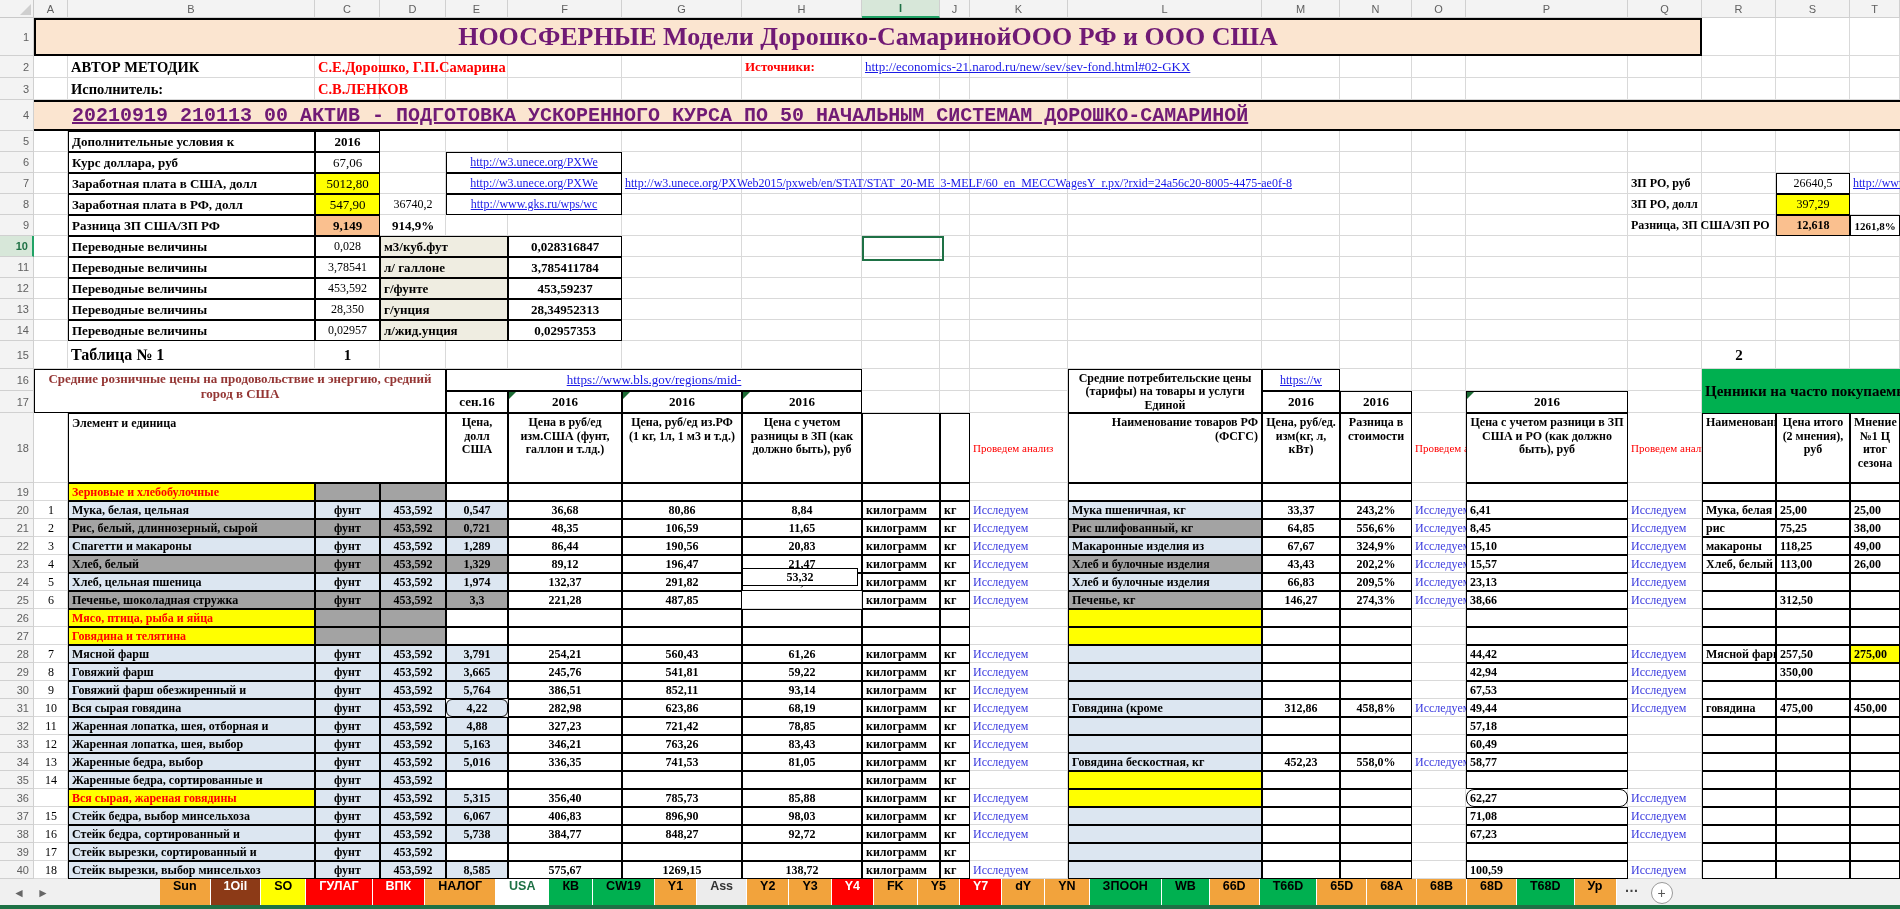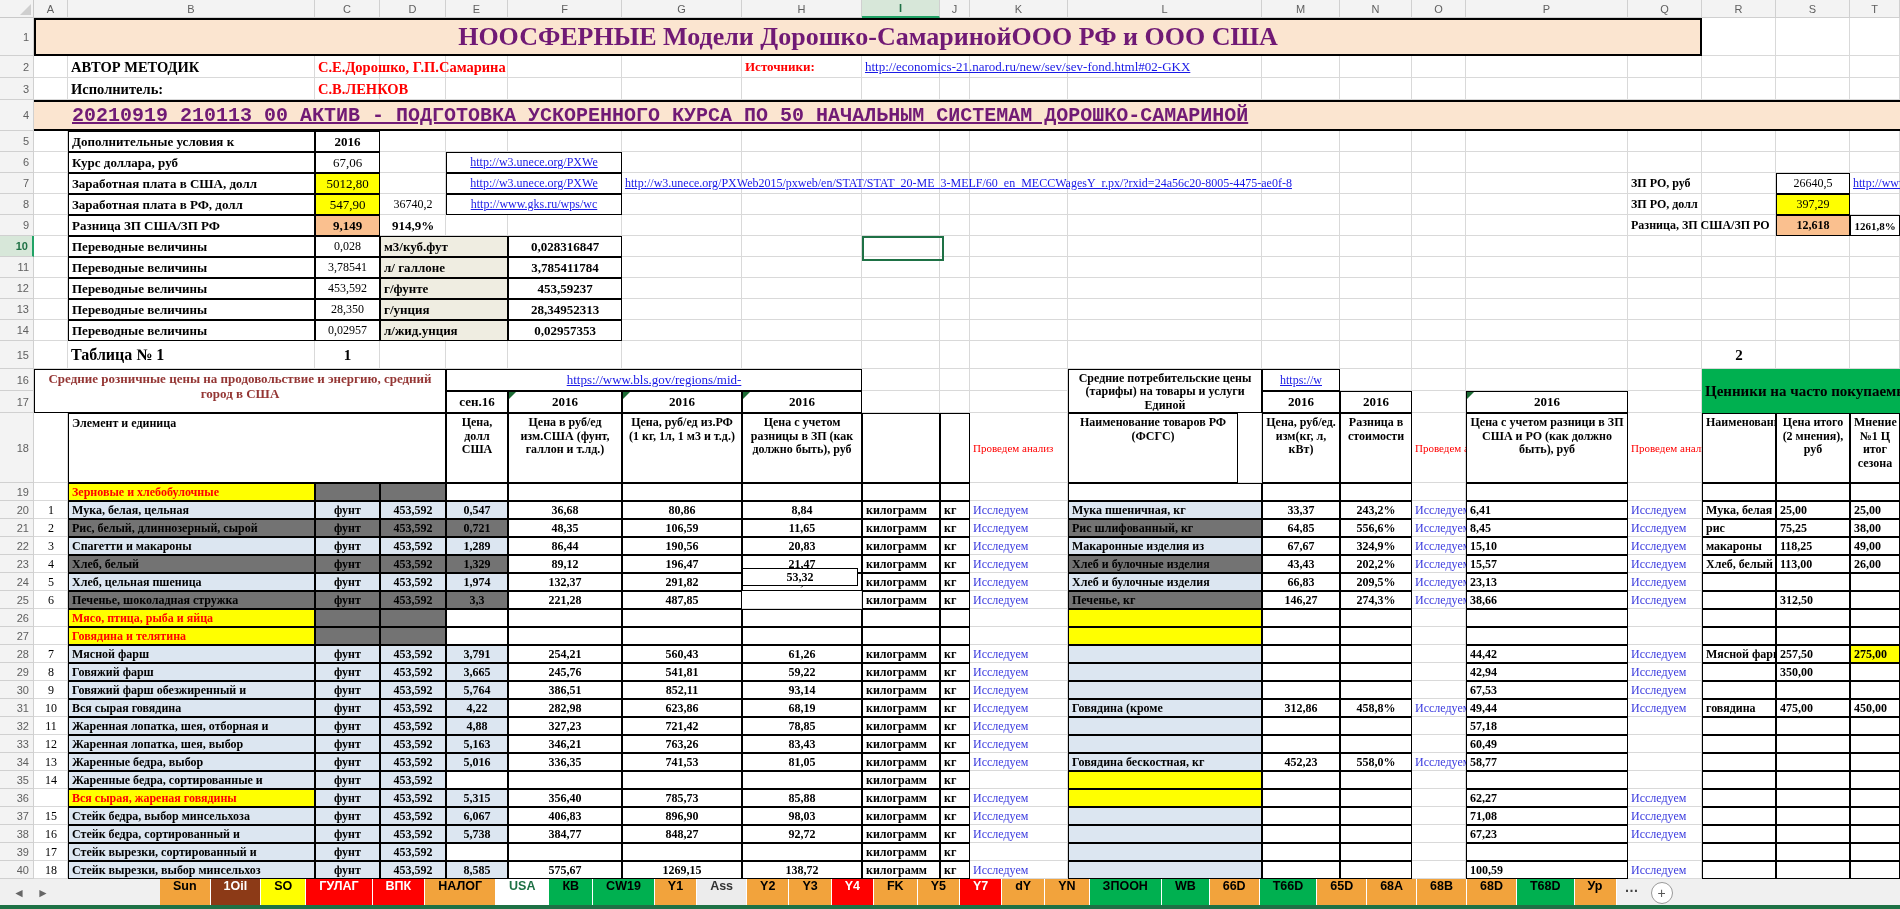--- a/index.html
+++ b/index.html
@@ -27,21 +27,21 @@
   .u{text-decoration:underline;font-family:Liberation Mono, monospace;}
   .blu{color:#701a75;}
   .redtx{color:#FF0000;}
   .dred{color:#943634;}
   .lnk{color:#1A1AE6;text-decoration:underline;}
   .rbl{color:#3C3CDF;}
   .pch{background:#FBE5D0;}
   .ylw{background:#FFFF00;}
   .org{background:#FAC08F;}
   .lbl{background:#DCE6F1;}
-  .gry{background:#737373;}
+  .gry{background:#a3a3a3;}
   .bge{background:#EFEDE1;}
   .cyn{background:#00B0F0;}
   .grn{background:#00B050;}
   .f11{font-size:11px;} .f12{font-size:12px;} .f13{font-size:13px;} .f14{font-size:14.5px;}
   .f15{font-size:15px;} .f16{font-size:16px;} .f20{font-size:20px;}
   .ttl{font-size:26px;font-weight:bold;}
   .band1{border:2px solid #000;}
   .band4{border-top:2px solid #000;border-bottom:2px solid #000;}
   .pad38{padding-left:38px;}
   .wrapc{white-space:normal;display:block;text-align:center;line-height:1.12;padding-top:2px;}
@@ -260,21 +260,21 @@
       <div class="cell bld f13 bx c" style="left: 1340px; top: 391px; width: 72px; height: 22px;">2016</div>
       <div class="cell bld f13 bx c tri" style="left: 1466px; top: 391px; width: 162px; height: 22px;">2016<span class="tri-mark"></span></div>
       <div class="cell bld f12 bx tl" style="left: 68px; top: 413px; width: 378px; height: 70px;">Элемент и единица</div>
       <div class="cell hdr" style="left: 446px; top: 413px; width: 62px; height: 70px;">Цена, долл США</div>
       <div class="cell hdr" style="left: 508px; top: 413px; width: 114px; height: 70px;">Цена в руб/ед изм.США (фунт, галлон и т.лд.)</div>
       <div class="cell hdr" style="left: 622px; top: 413px; width: 120px; height: 70px;">Цена, руб/ед из.РФ (1 кг, 1л, 1 м3 и т.д.)</div>
       <div class="cell hdr" style="left: 742px; top: 413px; width: 120px; height: 70px;">Цена с учетом разницы в ЗП (как должно быть), руб</div>
       <div class="cell bx" style="left: 862px; top: 413px; width: 78px; height: 70px;"></div>
       <div class="cell bx" style="left: 940px; top: 413px; width: 30px; height: 70px;"></div>
       <div class="cell redtx f11" style="left: 970px; top: 413px; width: 98px; height: 70px;">Проведем анализ</div>
-      <div class="cell hdr" style="left: 1068px; top: 413px; width: 170px; height: 70px;">Наименование товаров РФ (ФСГС)</div>
+      <div class="cell hdr" style="left: 1068px; top: 413px; width: 194px; height: 70px; text-align: right;">Наименование товаров РФ (ФСГС)</div>
       <div class="cell hdr" style="left: 1262px; top: 413px; width: 78px; height: 70px;">Цена, руб/ед. изм(кг, л, кВт)</div>
       <div class="cell hdr" style="left: 1340px; top: 413px; width: 72px; height: 70px;">Разница в стоимости</div>
       <div class="cell redtx f11" style="left: 1412px; top: 413px; width: 54px; height: 70px;">Проведем анализ</div>
       <div class="cell hdr" style="left: 1466px; top: 413px; width: 162px; height: 70px;">Цена с учетом разници в ЗП США и РО (как должно быть), руб</div>
       <div class="cell redtx f11" style="left: 1628px; top: 413px; width: 74px; height: 70px;">Проведем анализ</div>
       <div class="cell hdr" style="left: 1702px; top: 413px; width: 74px; height: 70px;">Наименование</div>
       <div class="cell hdr cyn" style="left: 1776px; top: 413px; width: 74px; height: 70px;">Цена итого (2 мнения), руб</div>
       <div class="cell hdr" style="left: 1850px; top: 413px; width: 50px; height: 70px;">Мнение №1 Ц итог сезона</div>
       <div class="cell f12 c" style="left: 34px; top: 483px; width: 34px; height: 18px;"></div>
       <div class="cell bx bld f12 ylw redtx" style="left: 68px; top: 483px; width: 247px; height: 18px;">Зерновые и хлебобулочные</div>
@@ -501,21 +501,21 @@
       <div class="cell bx bld f12 c" style="left: 1340px; top: 681px; width: 72px; height: 18px;"></div>
       <div class="cell bx bld f12" style="left: 1466px; top: 681px; width: 162px; height: 18px;">67,53</div>
       <div class="cell rbl f12" style="left: 1628px; top: 681px; width: 74px; height: 18px;">Исследуем</div>
       <div class="cell bx bld f12" style="left: 1702px; top: 681px; width: 74px; height: 18px;"></div>
       <div class="cell bx bld f12" style="left: 1776px; top: 681px; width: 74px; height: 18px;"></div>
       <div class="cell bx bld f12" style="left: 1850px; top: 681px; width: 50px; height: 18px;"></div>
       <div class="cell f12 c" style="left: 34px; top: 699px; width: 34px; height: 18px;">10</div>
       <div class="cell bx bld f12 lbl" style="left: 68px; top: 699px; width: 247px; height: 18px;">Вся сырая говядина</div>
       <div class="cell bx bld f12 c lbl" style="left: 315px; top: 699px; width: 65px; height: 18px;">фунт</div>
       <div class="cell bx bld f12 c lbl" style="left: 380px; top: 699px; width: 66px; height: 18px;">453,592</div>
-      <div class="cell bx bld f12 c lbl" style="left: 446px; top: 699px; width: 62px; height: 18px;">4,22</div>
+      <div class="cell bx bld f12 c lbl" style="left: 446px; top: 699px; width: 62px; height: 18px; border-radius: 6px;">4,22</div>
       <div class="cell bx bld f12 c" style="left: 508px; top: 699px; width: 114px; height: 18px;">282,98</div>
       <div class="cell bx bld f12 c" style="left: 622px; top: 699px; width: 120px; height: 18px;">623,86</div>
       <div class="cell bx bld f12 c" style="left: 742px; top: 699px; width: 120px; height: 18px;">68,19</div>
       <div class="cell bx bld f12" style="left: 862px; top: 699px; width: 78px; height: 18px;">килограмм</div>
       <div class="cell bx bld f12" style="left: 940px; top: 699px; width: 30px; height: 18px;">кг</div>
       <div class="cell rbl f12" style="left: 970px; top: 699px; width: 98px; height: 18px;">Исследуем</div>
       <div class="cell bx bld f12 lbl" style="left: 1068px; top: 699px; width: 194px; height: 18px;">Говядина (кроме</div>
       <div class="cell bx bld f12 c" style="left: 1262px; top: 699px; width: 78px; height: 18px;">312,86</div>
       <div class="cell bx bld f12 c" style="left: 1340px; top: 699px; width: 72px; height: 18px;">458,8%</div>
       <div class="cell rbl f12" style="left: 1412px; top: 699px; width: 54px; height: 18px;">Исследуем</div>
@@ -603,21 +603,21 @@
       <div class="cell bx bld f12 c lbl" style="left: 446px; top: 789px; width: 62px; height: 18px;">5,315</div>
       <div class="cell bx bld f12 c" style="left: 508px; top: 789px; width: 114px; height: 18px;">356,40</div>
       <div class="cell bx bld f12 c" style="left: 622px; top: 789px; width: 120px; height: 18px;">785,73</div>
       <div class="cell bx bld f12 c" style="left: 742px; top: 789px; width: 120px; height: 18px;">85,88</div>
       <div class="cell bx bld f12" style="left: 862px; top: 789px; width: 78px; height: 18px;">килограмм</div>
       <div class="cell bx bld f12" style="left: 940px; top: 789px; width: 30px; height: 18px;">кг</div>
       <div class="cell rbl f12" style="left: 970px; top: 789px; width: 98px; height: 18px;">Исследуем</div>
       <div class="cell bx bld f12 ylw" style="left: 1068px; top: 789px; width: 194px; height: 18px;"></div>
       <div class="cell bx bld f12 c" style="left: 1262px; top: 789px; width: 78px; height: 18px;"></div>
       <div class="cell bx bld f12 c" style="left: 1340px; top: 789px; width: 72px; height: 18px;"></div>
-      <div class="cell bx bld f12" style="left: 1466px; top: 789px; width: 162px; height: 18px;">62,27</div>
+      <div class="cell bx bld f12" style="left: 1466px; top: 789px; width: 162px; height: 18px; border-radius: 8px;">62,27</div>
       <div class="cell rbl f12" style="left: 1628px; top: 789px; width: 74px; height: 18px;">Исследуем</div>
       <div class="cell bx bld f12" style="left: 1702px; top: 789px; width: 74px; height: 18px;"></div>
       <div class="cell bx bld f12" style="left: 1776px; top: 789px; width: 74px; height: 18px;"></div>
       <div class="cell bx bld f12" style="left: 1850px; top: 789px; width: 50px; height: 18px;"></div>
       <div class="cell f12 c" style="left: 34px; top: 807px; width: 34px; height: 18px;">15</div>
       <div class="cell bx bld f12 lbl" style="left: 68px; top: 807px; width: 247px; height: 18px;">Стейк бедра, выбор минсельхоза</div>
       <div class="cell bx bld f12 c lbl" style="left: 315px; top: 807px; width: 65px; height: 18px;">фунт</div>
       <div class="cell bx bld f12 c lbl" style="left: 380px; top: 807px; width: 66px; height: 18px;">453,592</div>
       <div class="cell bx bld f12 c lbl" style="left: 446px; top: 807px; width: 62px; height: 18px;">6,067</div>
       <div class="cell bx bld f12 c" style="left: 508px; top: 807px; width: 114px; height: 18px;">406,83</div>

